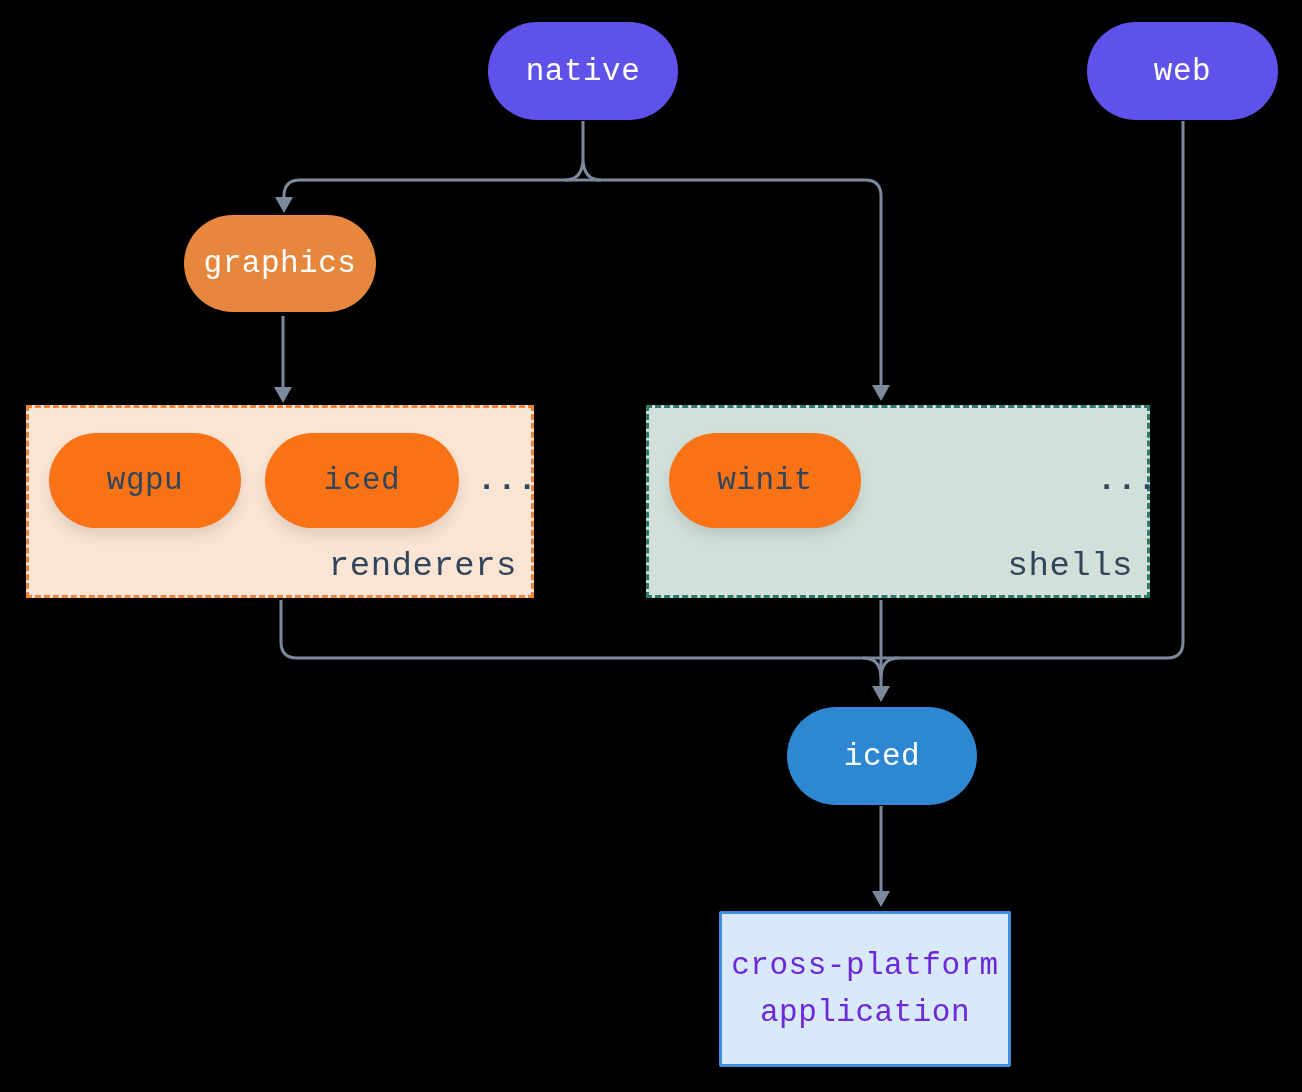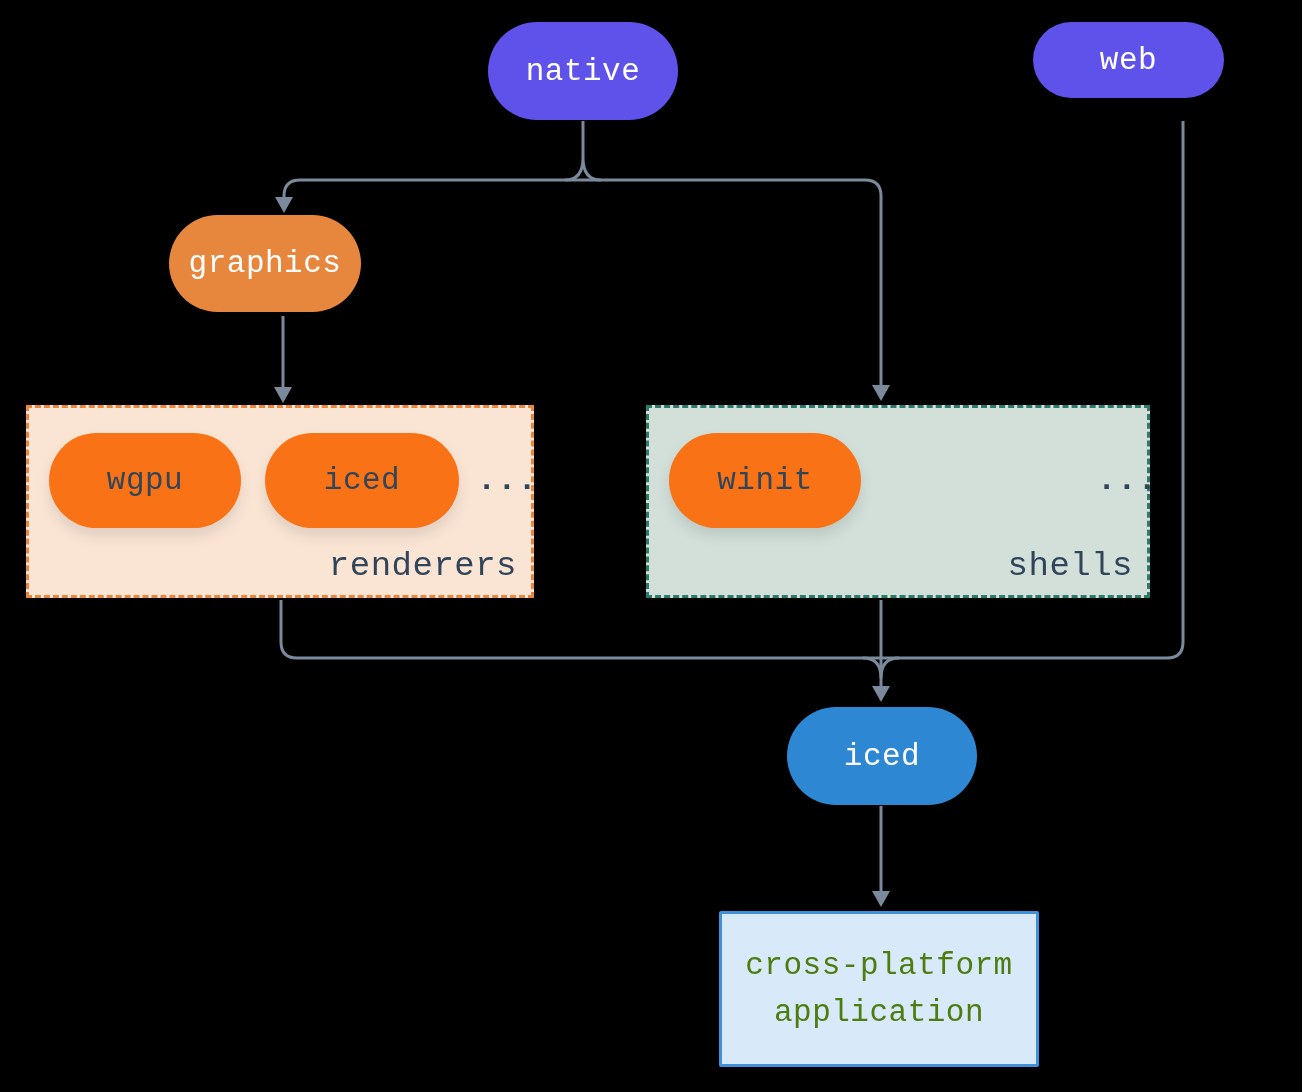--- a/index.html
+++ b/index.html
@@ -14,22 +14,22 @@
   .pill {
     position:absolute; display:flex; align-items:center; justify-content:center;
     border-radius:999px; font-size:31px; letter-spacing:0.5px; white-space:nowrap;
   }
   .pill-purple { background:#5E52EA; color:#FFFFFF; }
   .pill-orange { background:#E6873D; color:#FFFFFF; }
   .pill-blue   { background:#2D87D3; color:#ffffff; }
   .pill-white  { background:#f97316; color:#31455A; box-shadow:0 8px 14px rgba(0,0,0,0.10); }
 
   .node-native   { left:488px;  top:22px;  width:190px; height:98px; }
-  .node-web      { left:1033px; top:22px;  width:191px; height:76px; }
-  .node-graphics { left:169px;  top:215px; width:192px; height:97px; }
+  .node-web      { left:1087px; top:22px;  width:191px; height:98px; }
+  .node-graphics { left:184px;  top:215px; width:192px; height:97px; }
   .node-iced     { left:787px;  top:707px; width:190px; height:98px; }
 
   .group { position:absolute; top:405px; height:193px; box-sizing:border-box; }
   .group-renderers {
     left:26px; width:508px; background:#FAE5D5; border:3px dashed #E8863B;
   }
   .group-shells {
     left:646px; width:504px; background:#D2E0D9; border:3px dashed #2B7A6B;
   }
   .group .pill { height:95px; top:25px; }
@@ -39,25 +39,25 @@
     position:absolute; left:448px; top:25px; height:95px; width:40px;
     display:flex; align-items:center; justify-content:flex-start;
     color:#31455A; font-size:32px; font-weight:bold; letter-spacing:1px;
   }
   .group-label {
     position:absolute; right:14px; bottom:10px;
     color:#31455A; font-size:34px; letter-spacing:0.5px;
   }
 
   .appbox {
-    position:absolute; left:719px; top:911px; width:320px; height:156px;
+    position:absolute; left:719px; top:911px; width:292px; height:156px;
     box-sizing:border-box; background:#D8E9F9; border:3px solid #3E90DC;
     border-radius:2px; display:flex; flex-direction:column;
     align-items:center; justify-content:center;
-    color:#4d7c0f; font-size:31px; line-height:47px; letter-spacing:0.5px;
+    color:#6d28d9; font-size:31px; line-height:47px; letter-spacing:0.5px;
   }
 </style>
 </head>
 <body>
 
 <div class="stage">
 
   <svg class="connectors" width="1302" height="1092" viewBox="0 0 1302 1092">
 
     <path class="edge" d="M583 121 L583 158 M565 180 Q583 180 583 158 M601 180 Q583 180 583 158"></path>

